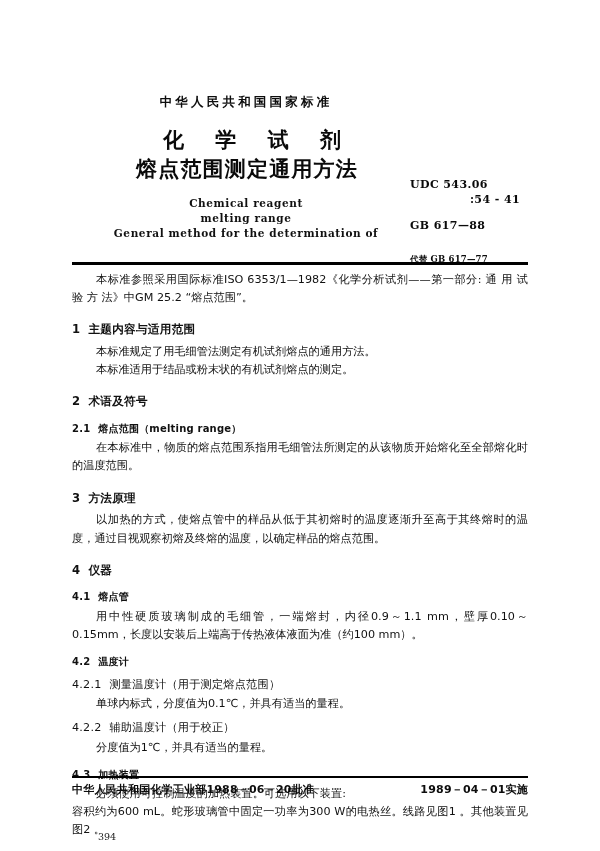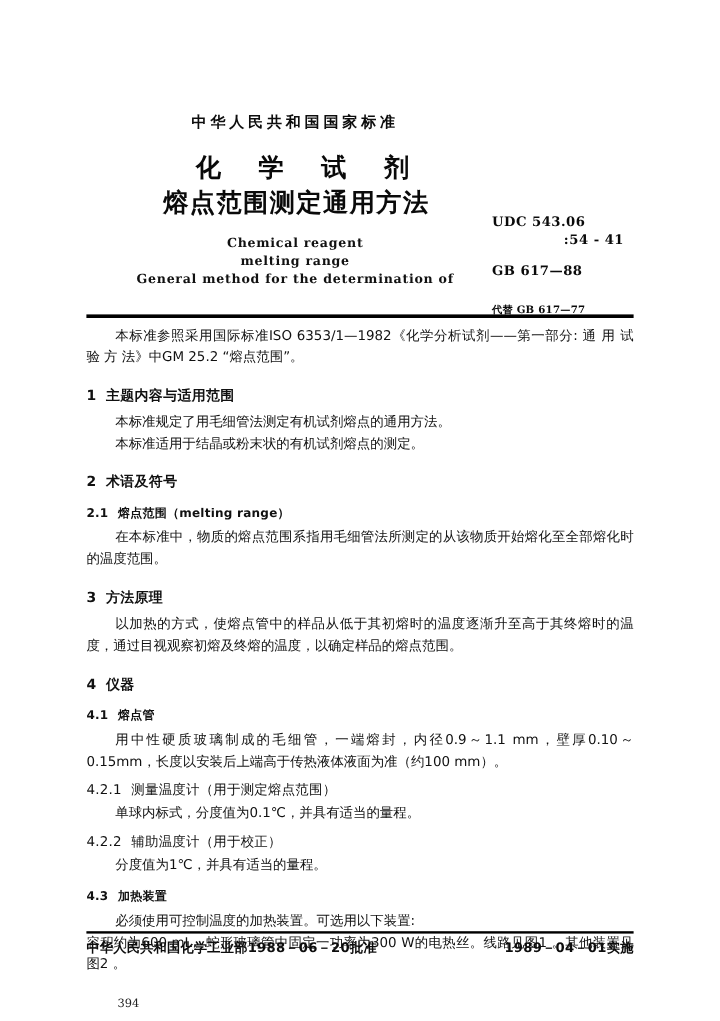--- a/index.html
+++ b/index.html
@@ -254,20 +254,23 @@
 
     <h2 class="sec">
       <span class="sec-num">4</span><span>仪器</span>
     </h2>
 
     <h3 class="subsec">
       <span class="sec-num">4.1</span><span>熔点管</span>
     </h3>
     <p class="p-indent">用中性硬质玻璃制成的毛细管，一端熔封，内径0.9～1.1 mm，壁厚0.10～0.15mm，长度以安装后上端高于传热液体液面为准（约100 mm）。</p>
 
+    <h3 class="subsec">
+      <span class="sec-num">4.2</span><span>温度计</span>
+    </h3>
 
     <h4 class="subsubsec">
       <span class="sec-num">4.2.1</span><span>测量温度计（用于测定熔点范围）</span>
     </h4>
     <p class="p-hang">单球内标式，分度值为0.1℃，并具有适当的量程。</p>
 
     <h4 class="subsubsec">
       <span class="sec-num">4.2.2</span><span>辅助温度计（用于校正）</span>
     </h4>
     <p class="p-hang">分度值为1℃，并具有适当的量程。</p>

